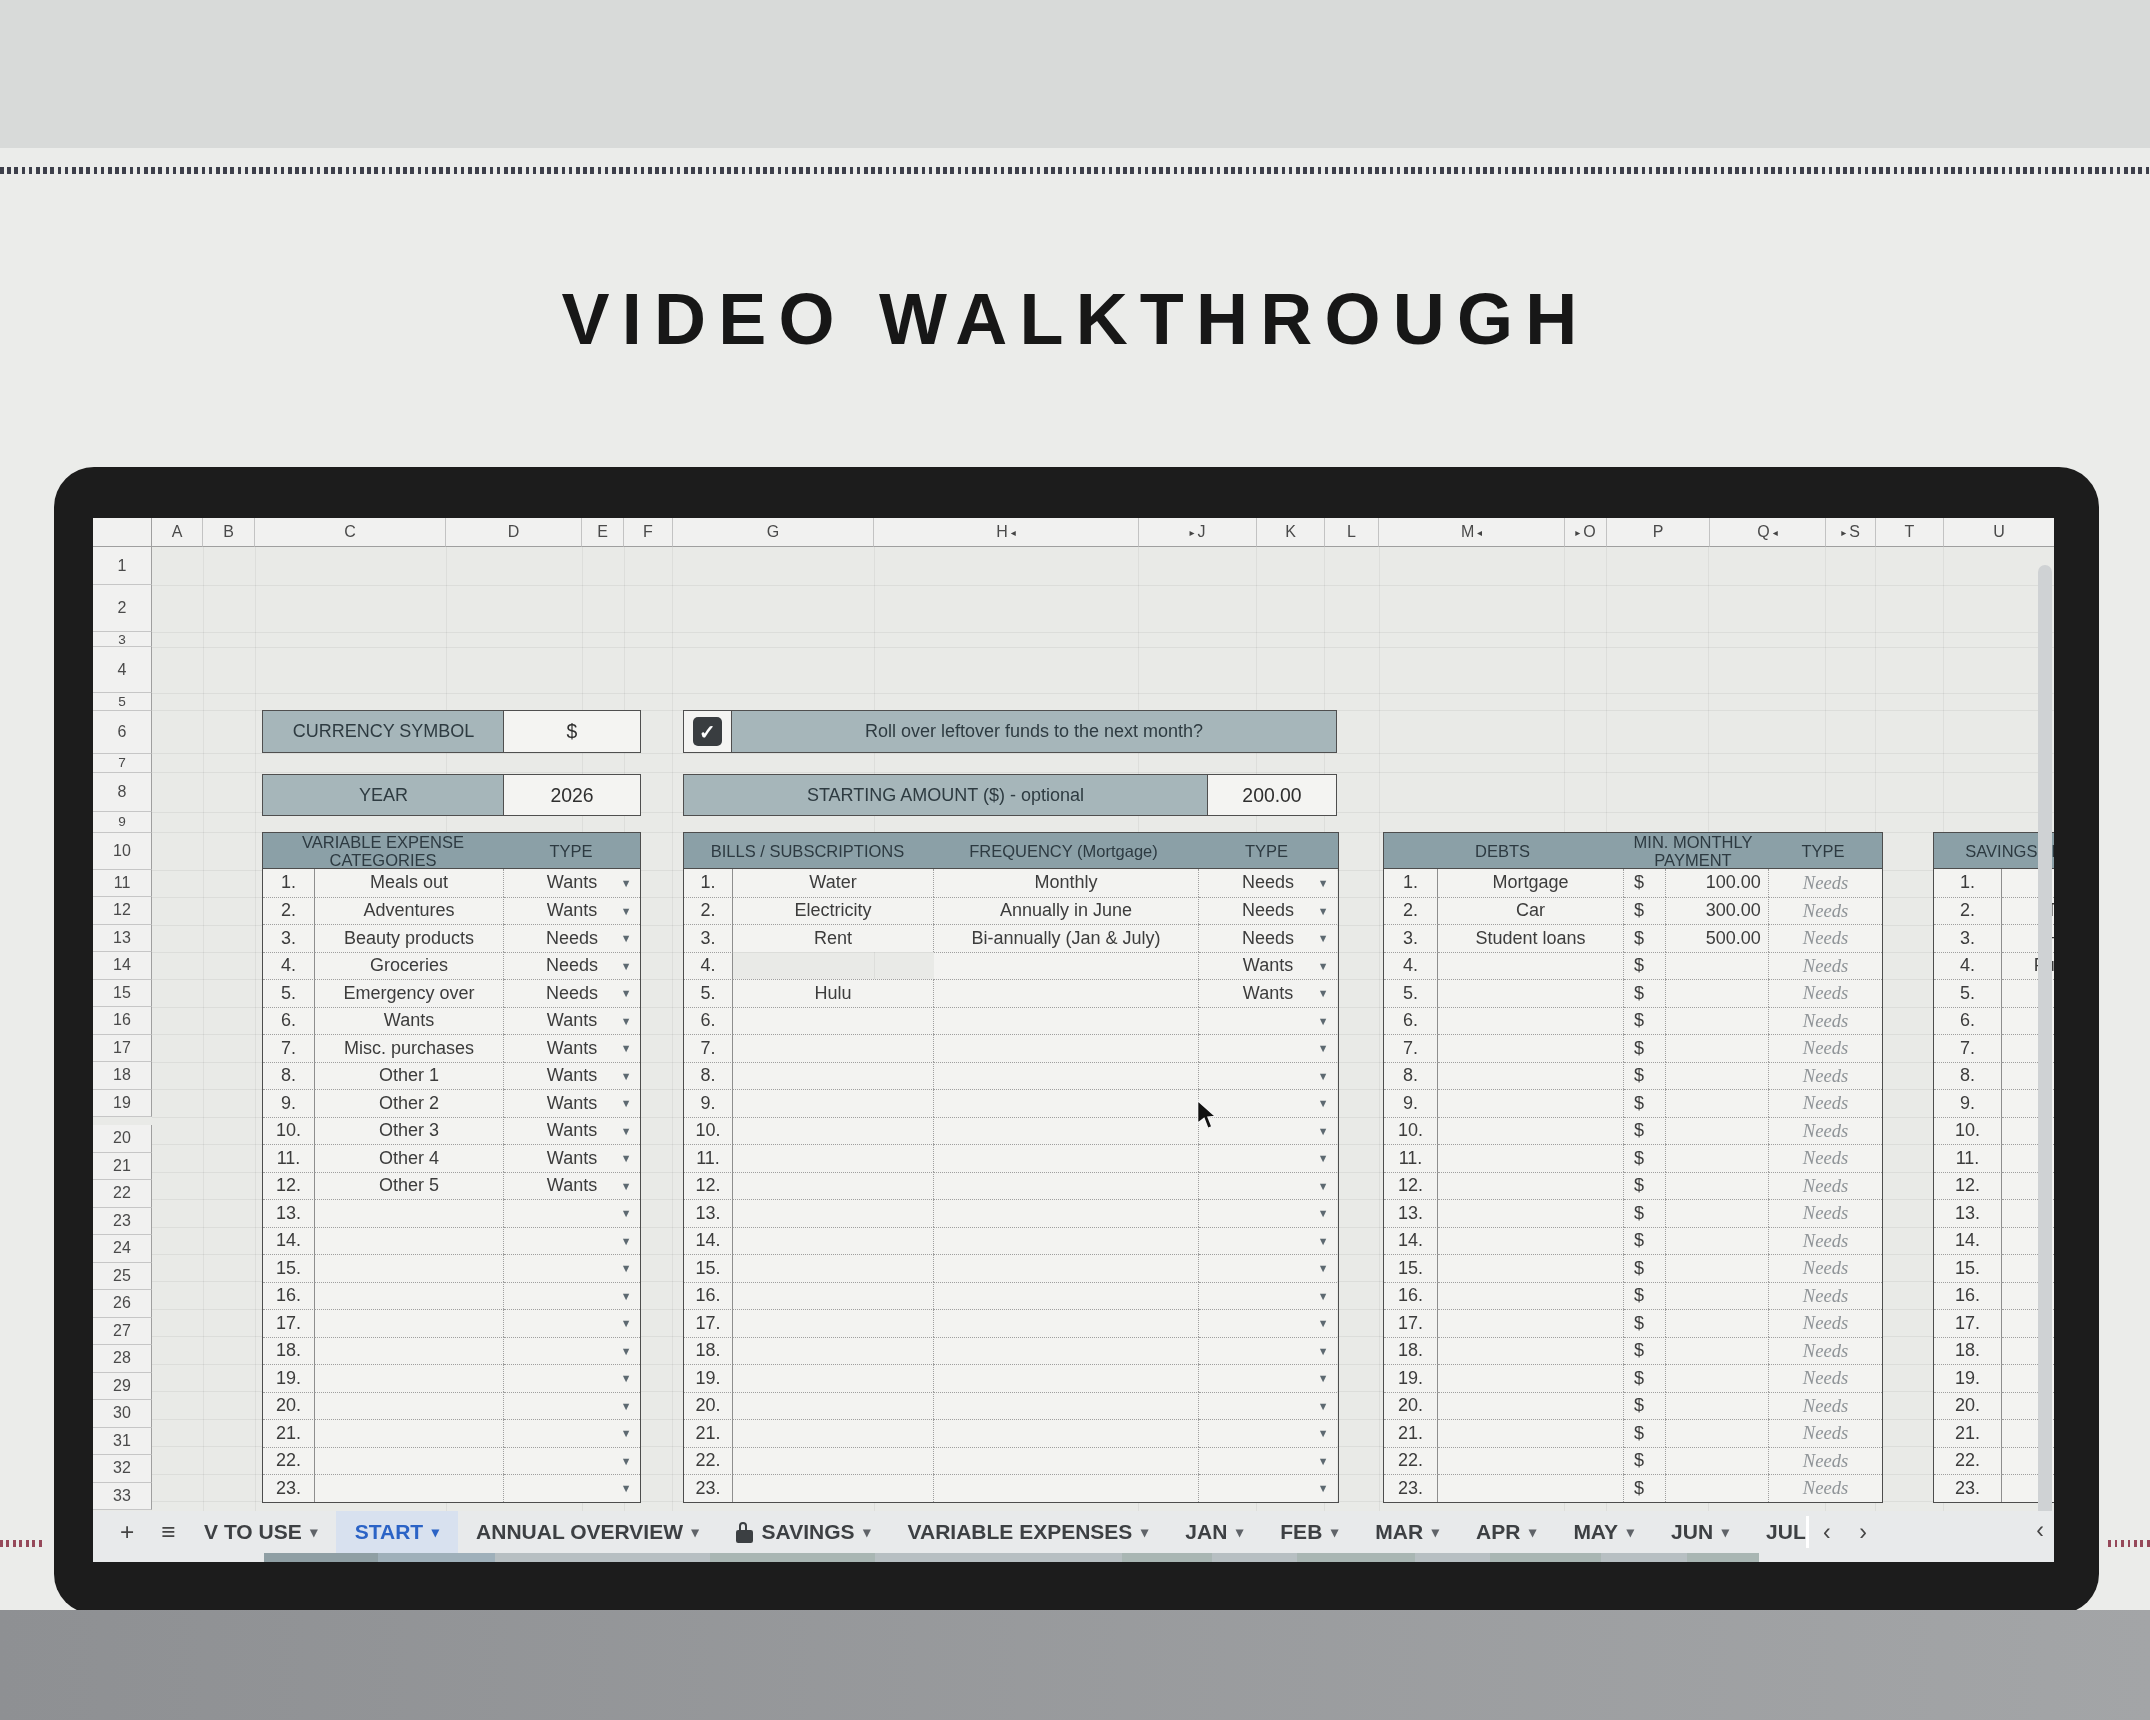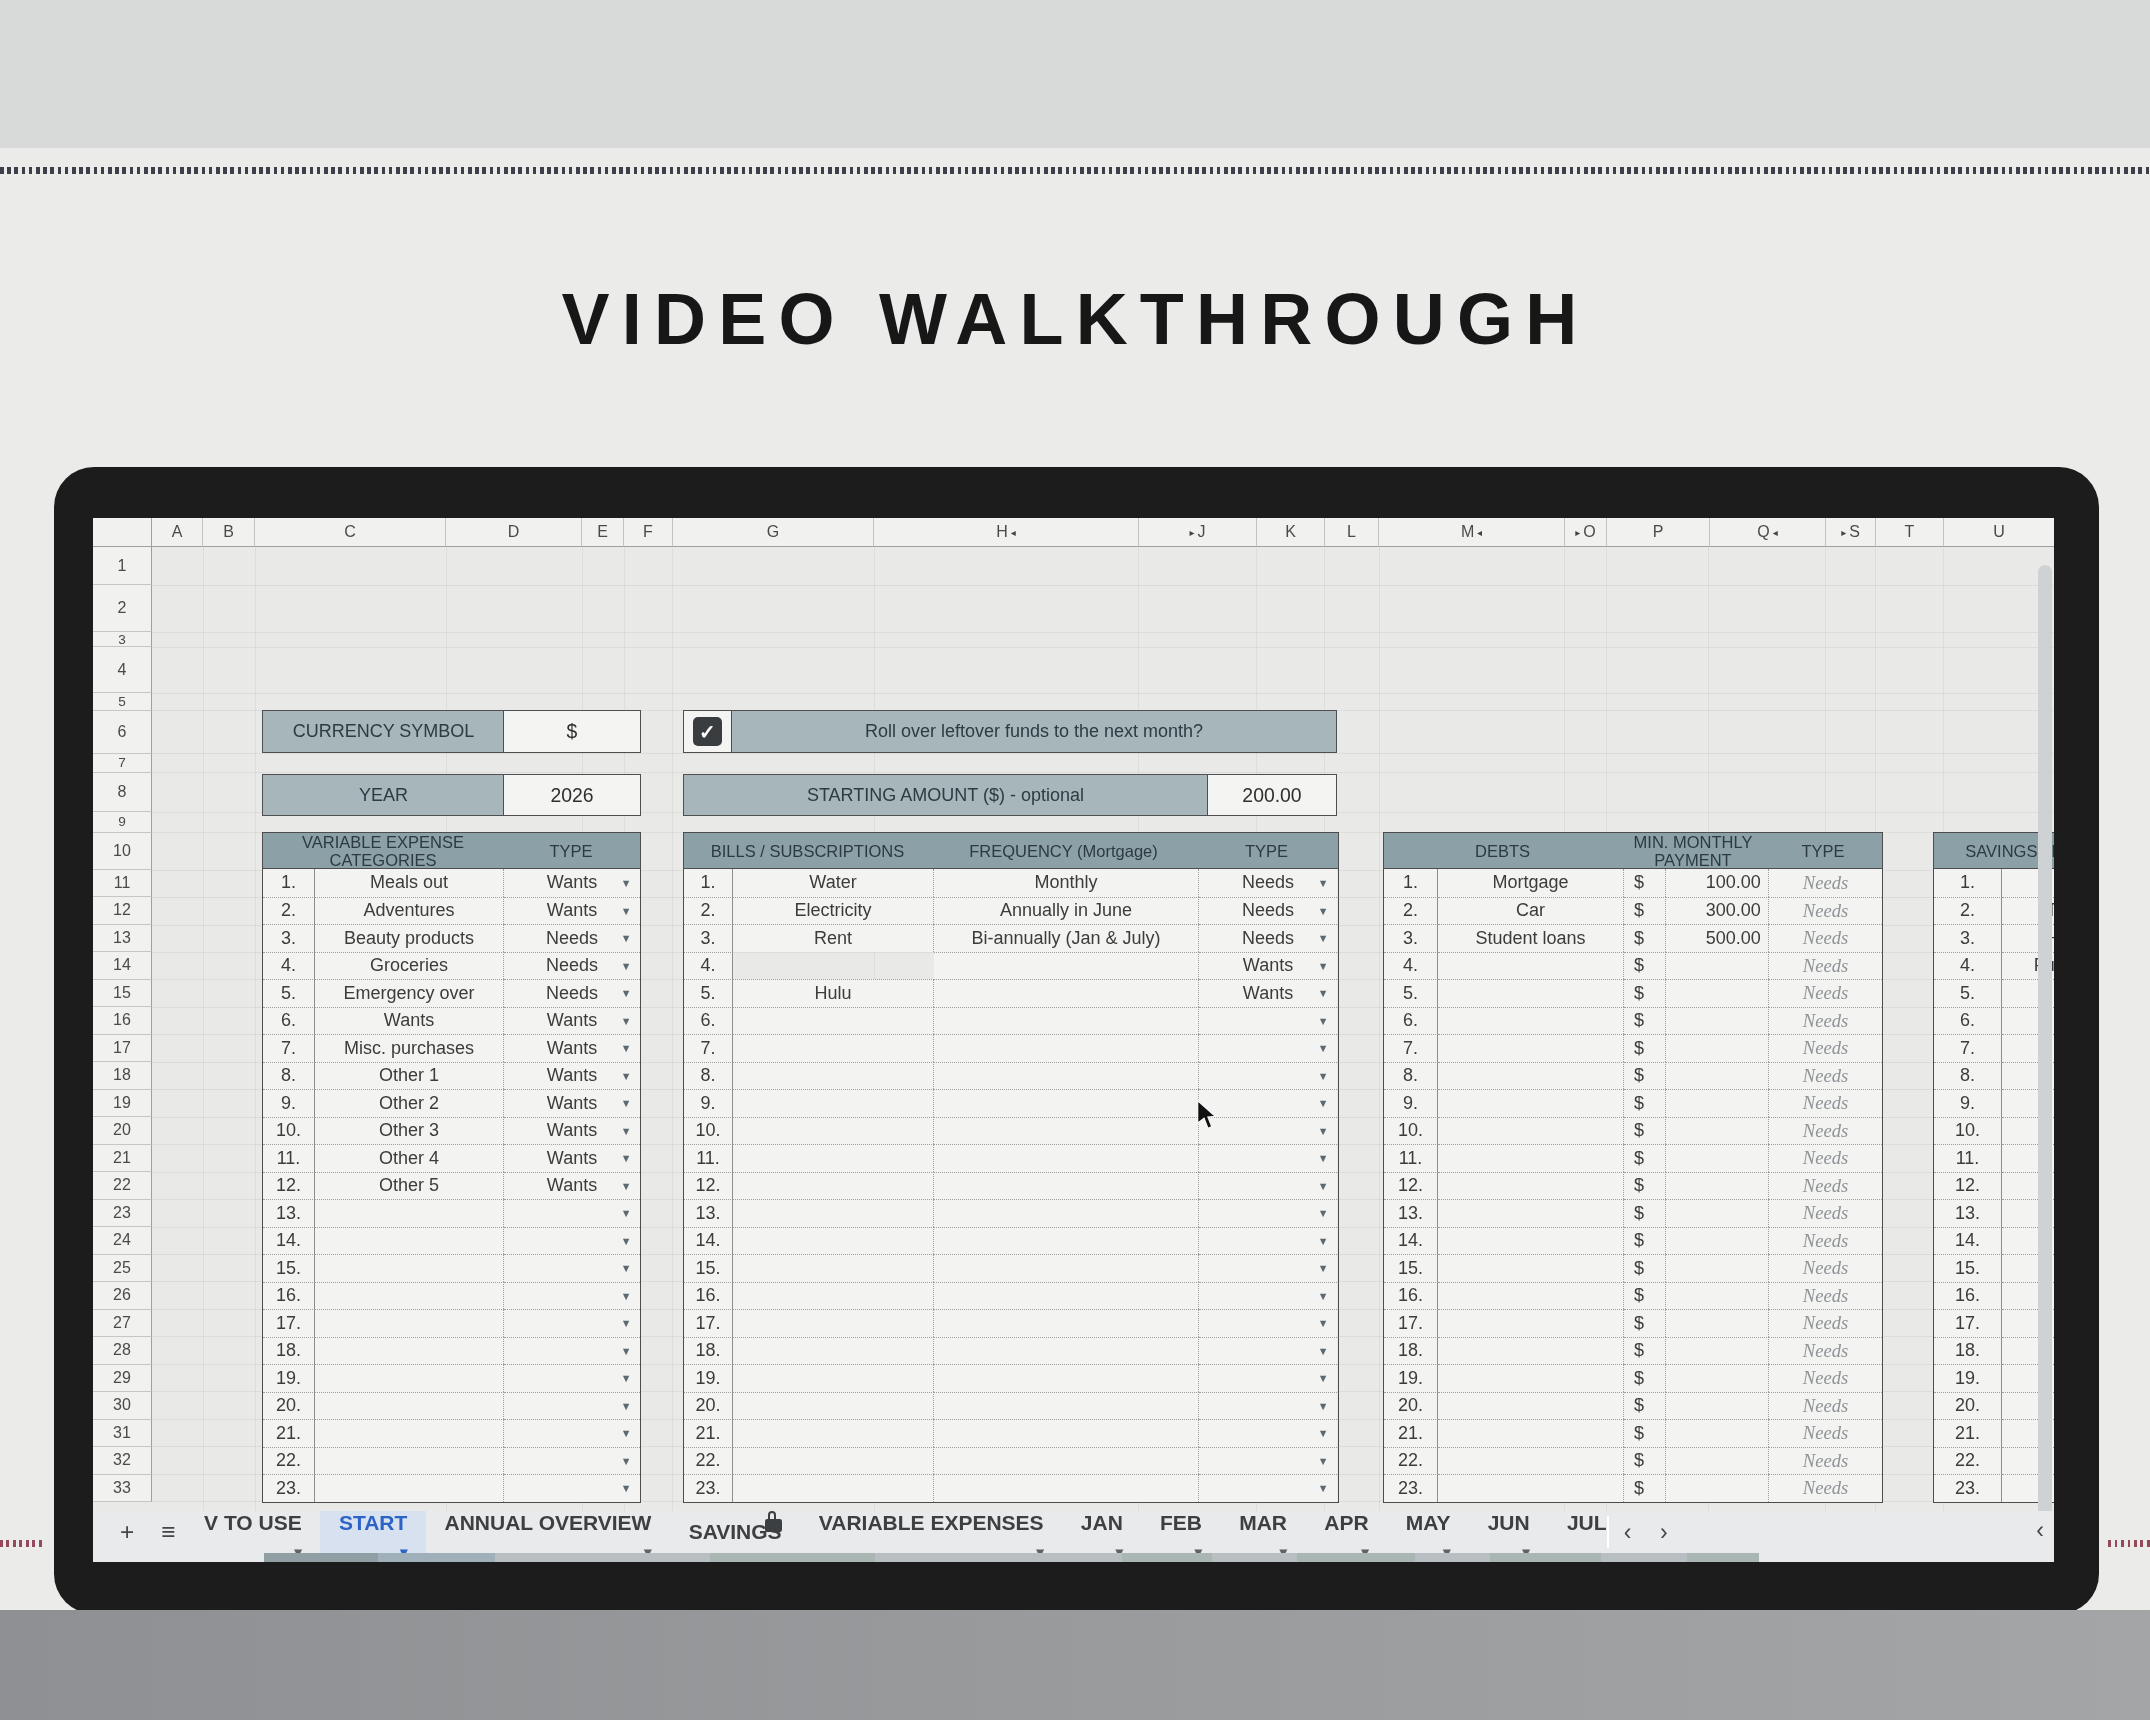--- a/index.html
+++ b/index.html
@@ -57,22 +57,22 @@
   .dcell.amt{justify-content:flex-end;padding-right:7.2px;}
   .dcell.rgt{justify-content:flex-end;padding-right:4.3px;}
   
   .scrollthumb{position:absolute;right:2.2px;top:47px;width:13.6px;height:961px;background:#cfd2d4;border-radius:7.2px;}
   
   .tabbar{position:absolute;left:0;bottom:8.6px;width:1961px;height:42px;background:#e8eaeb;
           display:flex;align-items:center;}
   .tabstrip{position:absolute;left:0;bottom:0;width:1961px;height:8.6px;background:#e8eaeb;}
   .seg{position:absolute;top:0;height:8.6px;}
   .tbtn{font-size:24.4px;color:#454545;margin-left:27px;}
-  .tab{height:42px;display:flex;align-items:flex-end;gap:8.6px;padding:0 18.6px;font-size:21px;font-weight:bold;
-       color:#3d4043;white-space:nowrap;flex-direction:column;}
+  .tab{height:42px;display:flex;align-items:center;gap:8.6px;padding:0 18.6px;font-size:21px;font-weight:bold;
+       color:#3d4043;white-space:nowrap;}
   .tab .caret{font-size:14.3px;color:#5f6368;}
   .tab.active{background:#d8e1ef;color:#2b63c6;}
   .tab.active .caret{color:#2b63c6;}
   .tab.clip{max-width:42px;overflow:hidden;padding-right:0;}
   .tabnav{font-size:23px;color:#454545;margin:0 14.3px;}
   .whitebar{width:2.9px;height:32px;background:#fff;}
   .edgenav{position:absolute;right:10px;font-size:23px;color:#454545;top:5.7px;}
   .lock{width:17px;height:21.5px;position:relative;display:inline-block;}
   .lock:before{content:"";position:absolute;left:2.9px;top:0;width:8.6px;height:11.5px;border:2.9px solid #3b3f42;
                border-radius:6.5px 6.5px 0 0;box-sizing:border-box;}
@@ -171,21 +171,21 @@
         <div class="rowh" style="height: 37px; font-size: 16px;">10</div>
         <div class="rowh" style="height: 27.5px; font-size: 16px;">11</div>
         <div class="rowh" style="height: 27.5px; font-size: 16px;">12</div>
         <div class="rowh" style="height: 27.5px; font-size: 16px;">13</div>
         <div class="rowh" style="height: 27.5px; font-size: 16px;">14</div>
         <div class="rowh" style="height: 27.5px; font-size: 16px;">15</div>
         <div class="rowh" style="height: 27.5px; font-size: 16px;">16</div>
         <div class="rowh" style="height: 27.5px; font-size: 16px;">17</div>
         <div class="rowh" style="height: 27.5px; font-size: 16px;">18</div>
         <div class="rowh" style="height: 27.5px; font-size: 16px;">19</div>
-        <div class="rowh" style="height: 27.5px; font-size: 16px;">20</div>
+        <div class="rowh" style="height: 27.5px; font-size: 16px; margin-top: 8px;">20</div>
         <div class="rowh" style="height: 27.5px; font-size: 16px;">21</div>
         <div class="rowh" style="height: 27.5px; font-size: 16px;">22</div>
         <div class="rowh" style="height: 27.5px; font-size: 16px;">23</div>
         <div class="rowh" style="height: 27.5px; font-size: 16px;">24</div>
         <div class="rowh" style="height: 27.5px; font-size: 16px;">25</div>
         <div class="rowh" style="height: 27.5px; font-size: 16px;">26</div>
         <div class="rowh" style="height: 27.5px; font-size: 16px;">27</div>
         <div class="rowh" style="height: 27.5px; font-size: 16px;">28</div>
         <div class="rowh" style="height: 27.5px; font-size: 16px;">29</div>
         <div class="rowh" style="height: 27.5px; font-size: 16px;">30</div>

